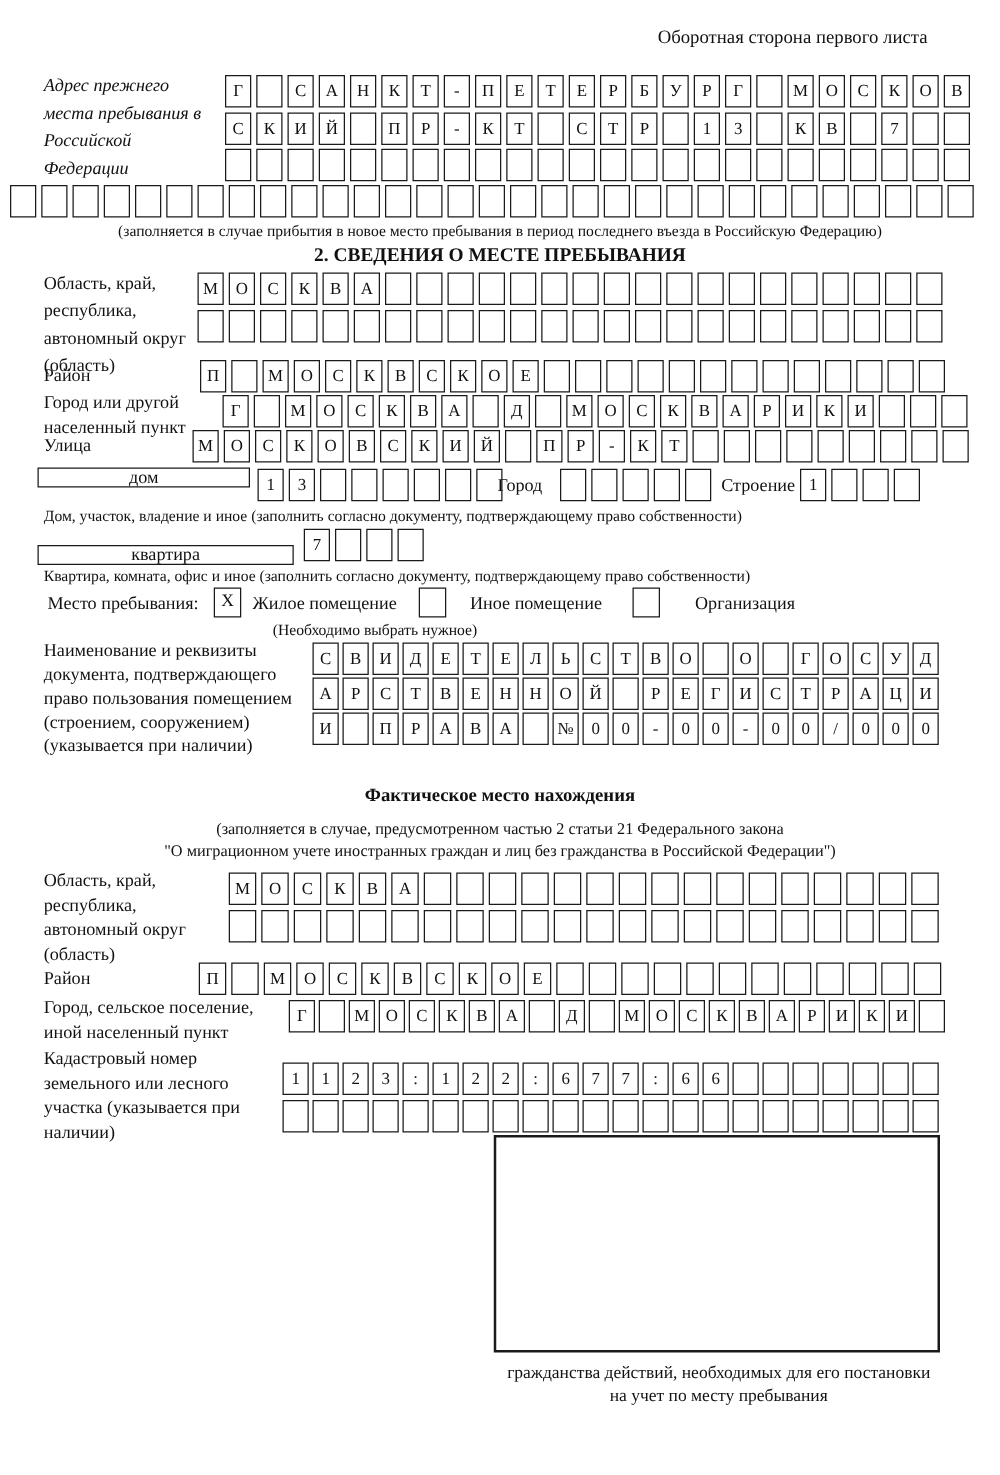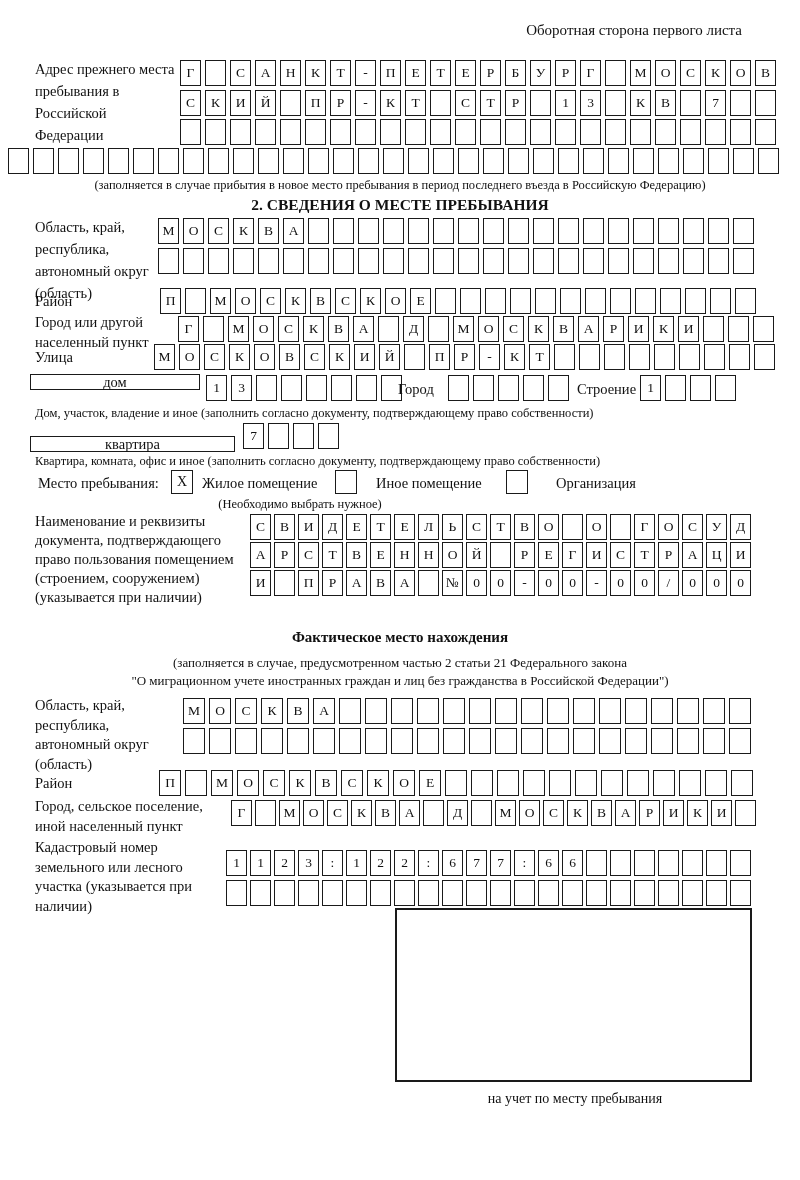--- a/index.html
+++ b/index.html
@@ -30,21 +30,21 @@
   }
   .center{left:0;right:0;text-align:center;}
   .bigbox{position:absolute;box-sizing:border-box;border:2px solid #1a1a1a;background:#fff;}
   .caption{font-size:14px;line-height:18.5px;text-align:center;}
 </style>
 </head>
 <body>
 
 <div class="abs" style="top:22px;right:58px;font-size:15px;">Оборотная сторона первого листа</div>
 
-<div class="abs lbl" style="left:35px;top:58px;width:140px;">Адрес прежнего места пребывания в Российской Федерации</div>
+<div class="abs lbl" style="left:35px;top:58px;width:140px;font-style:italic;">Адрес прежнего места пребывания в Российской Федерации</div>
 <div class="cellrow" style="left:180px;top:60px;">
     <span class="cell">Г</span>
     <span class="cell"></span>
     <span class="cell">С</span>
     <span class="cell">А</span>
     <span class="cell">Н</span>
     <span class="cell">К</span>
     <span class="cell">Т</span>
     <span class="cell">-</span>
     <span class="cell">П</span>
@@ -561,14 +561,15 @@
     <span class="cell"></span>
     <span class="cell"></span>
     <span class="cell"></span>
     <span class="cell"></span>
     <span class="cell"></span>
     <span class="cell"></span>
   </div>
 
 <div class="bigbox" style="left:395px;top:908px;width:357px;height:174px;"></div>
 <div class="abs caption" style="left:375px;top:1090px;width:400px;">
+  <div>гражданства действий, необходимых для его постановки</div>
   <div>на учет по месту пребывания</div>
 </div>
 
 </body></html>

